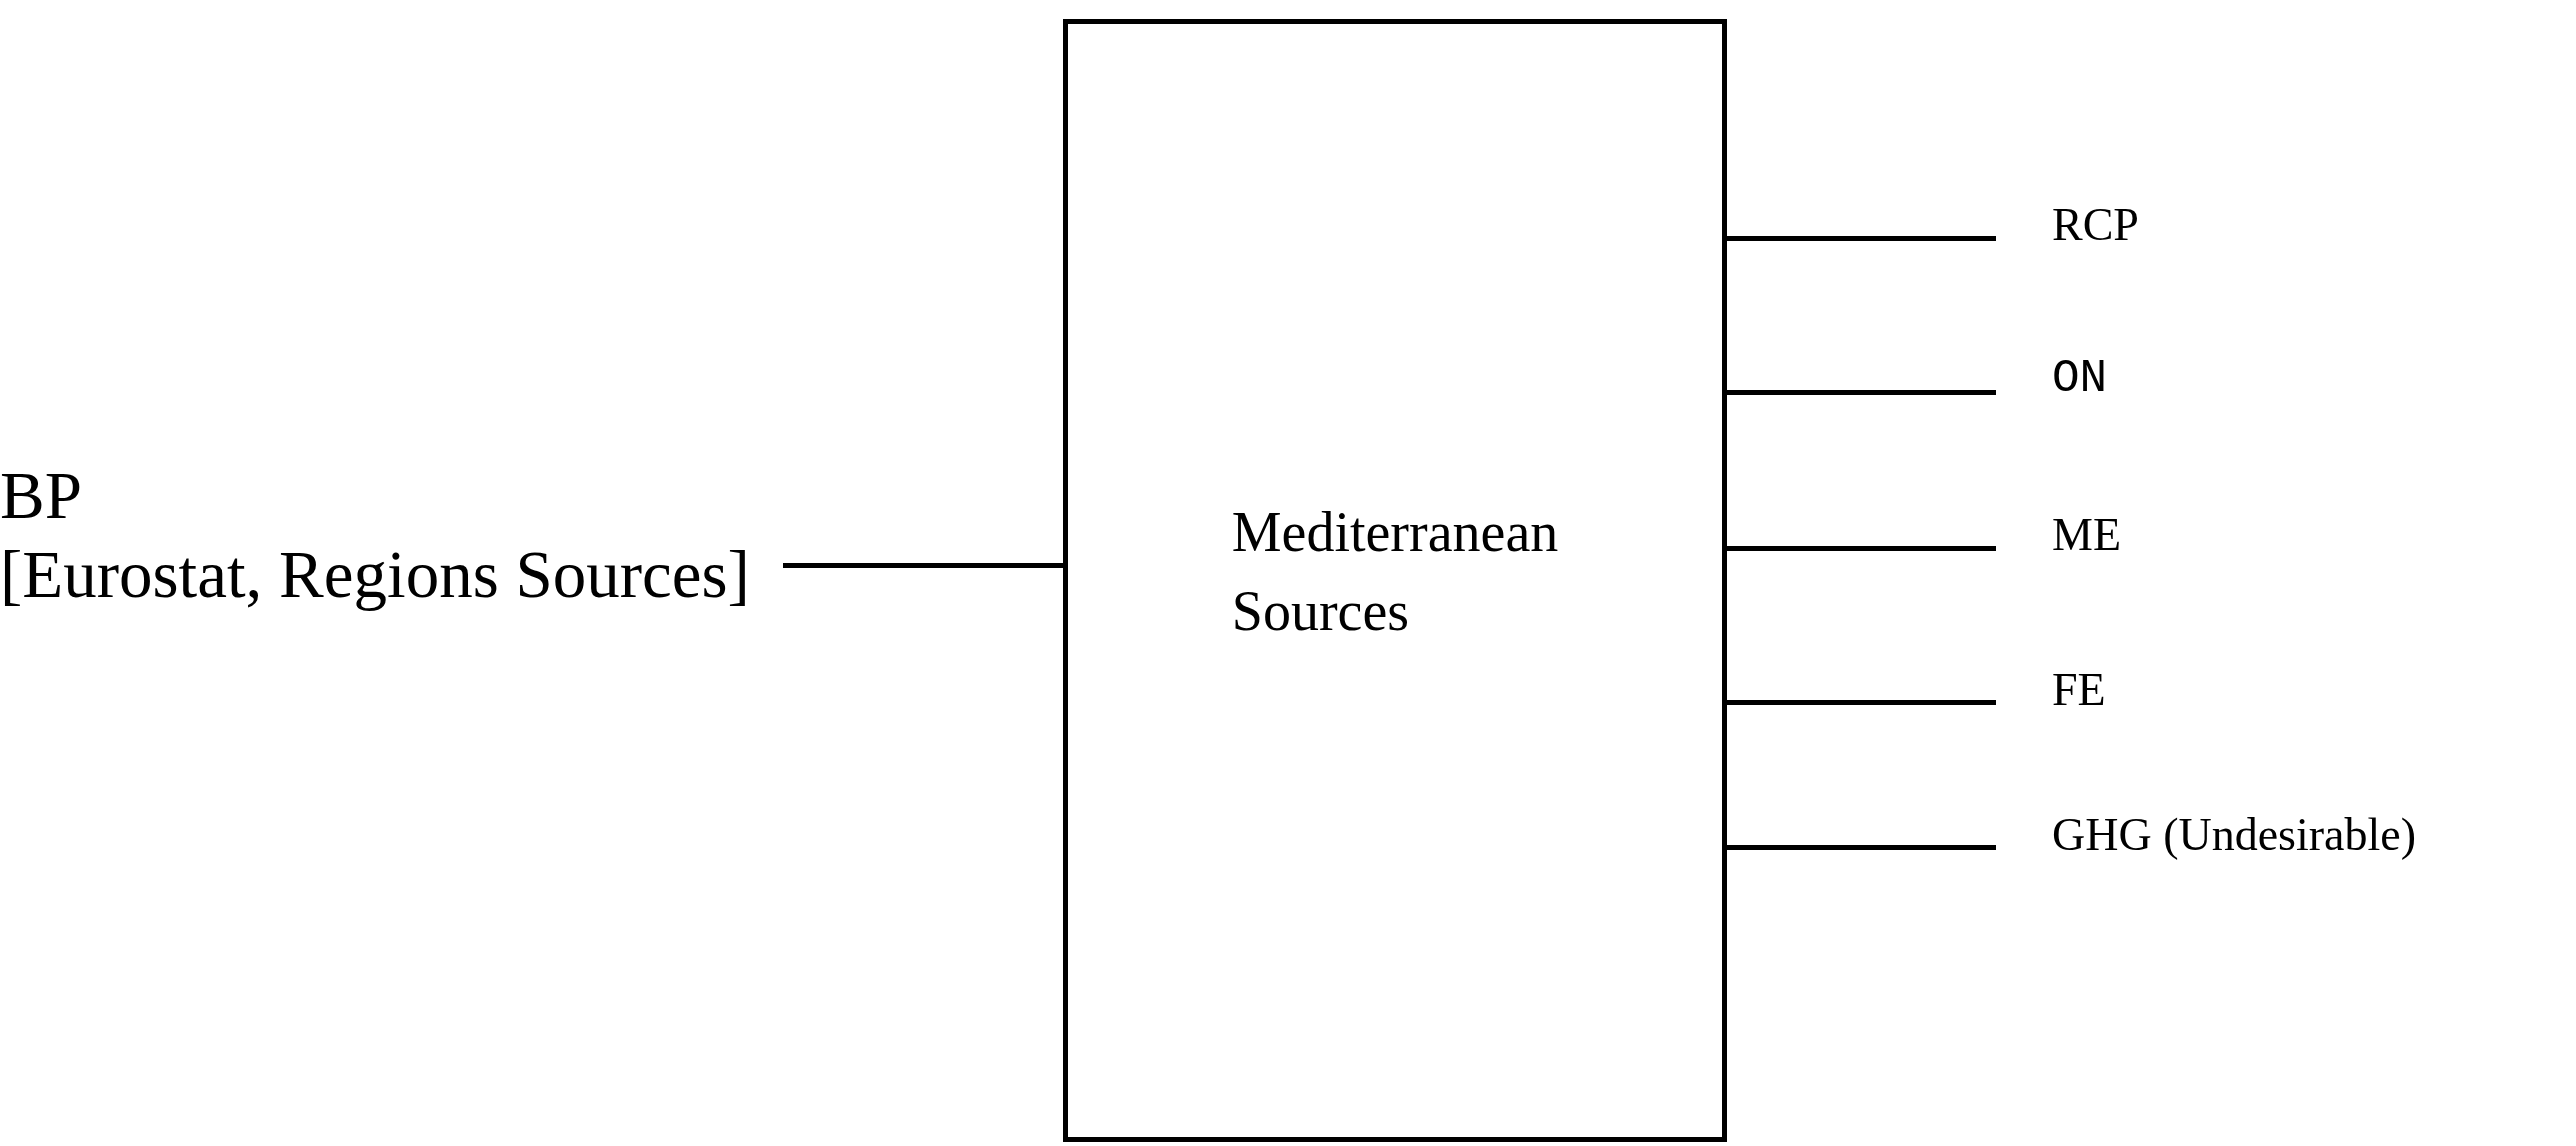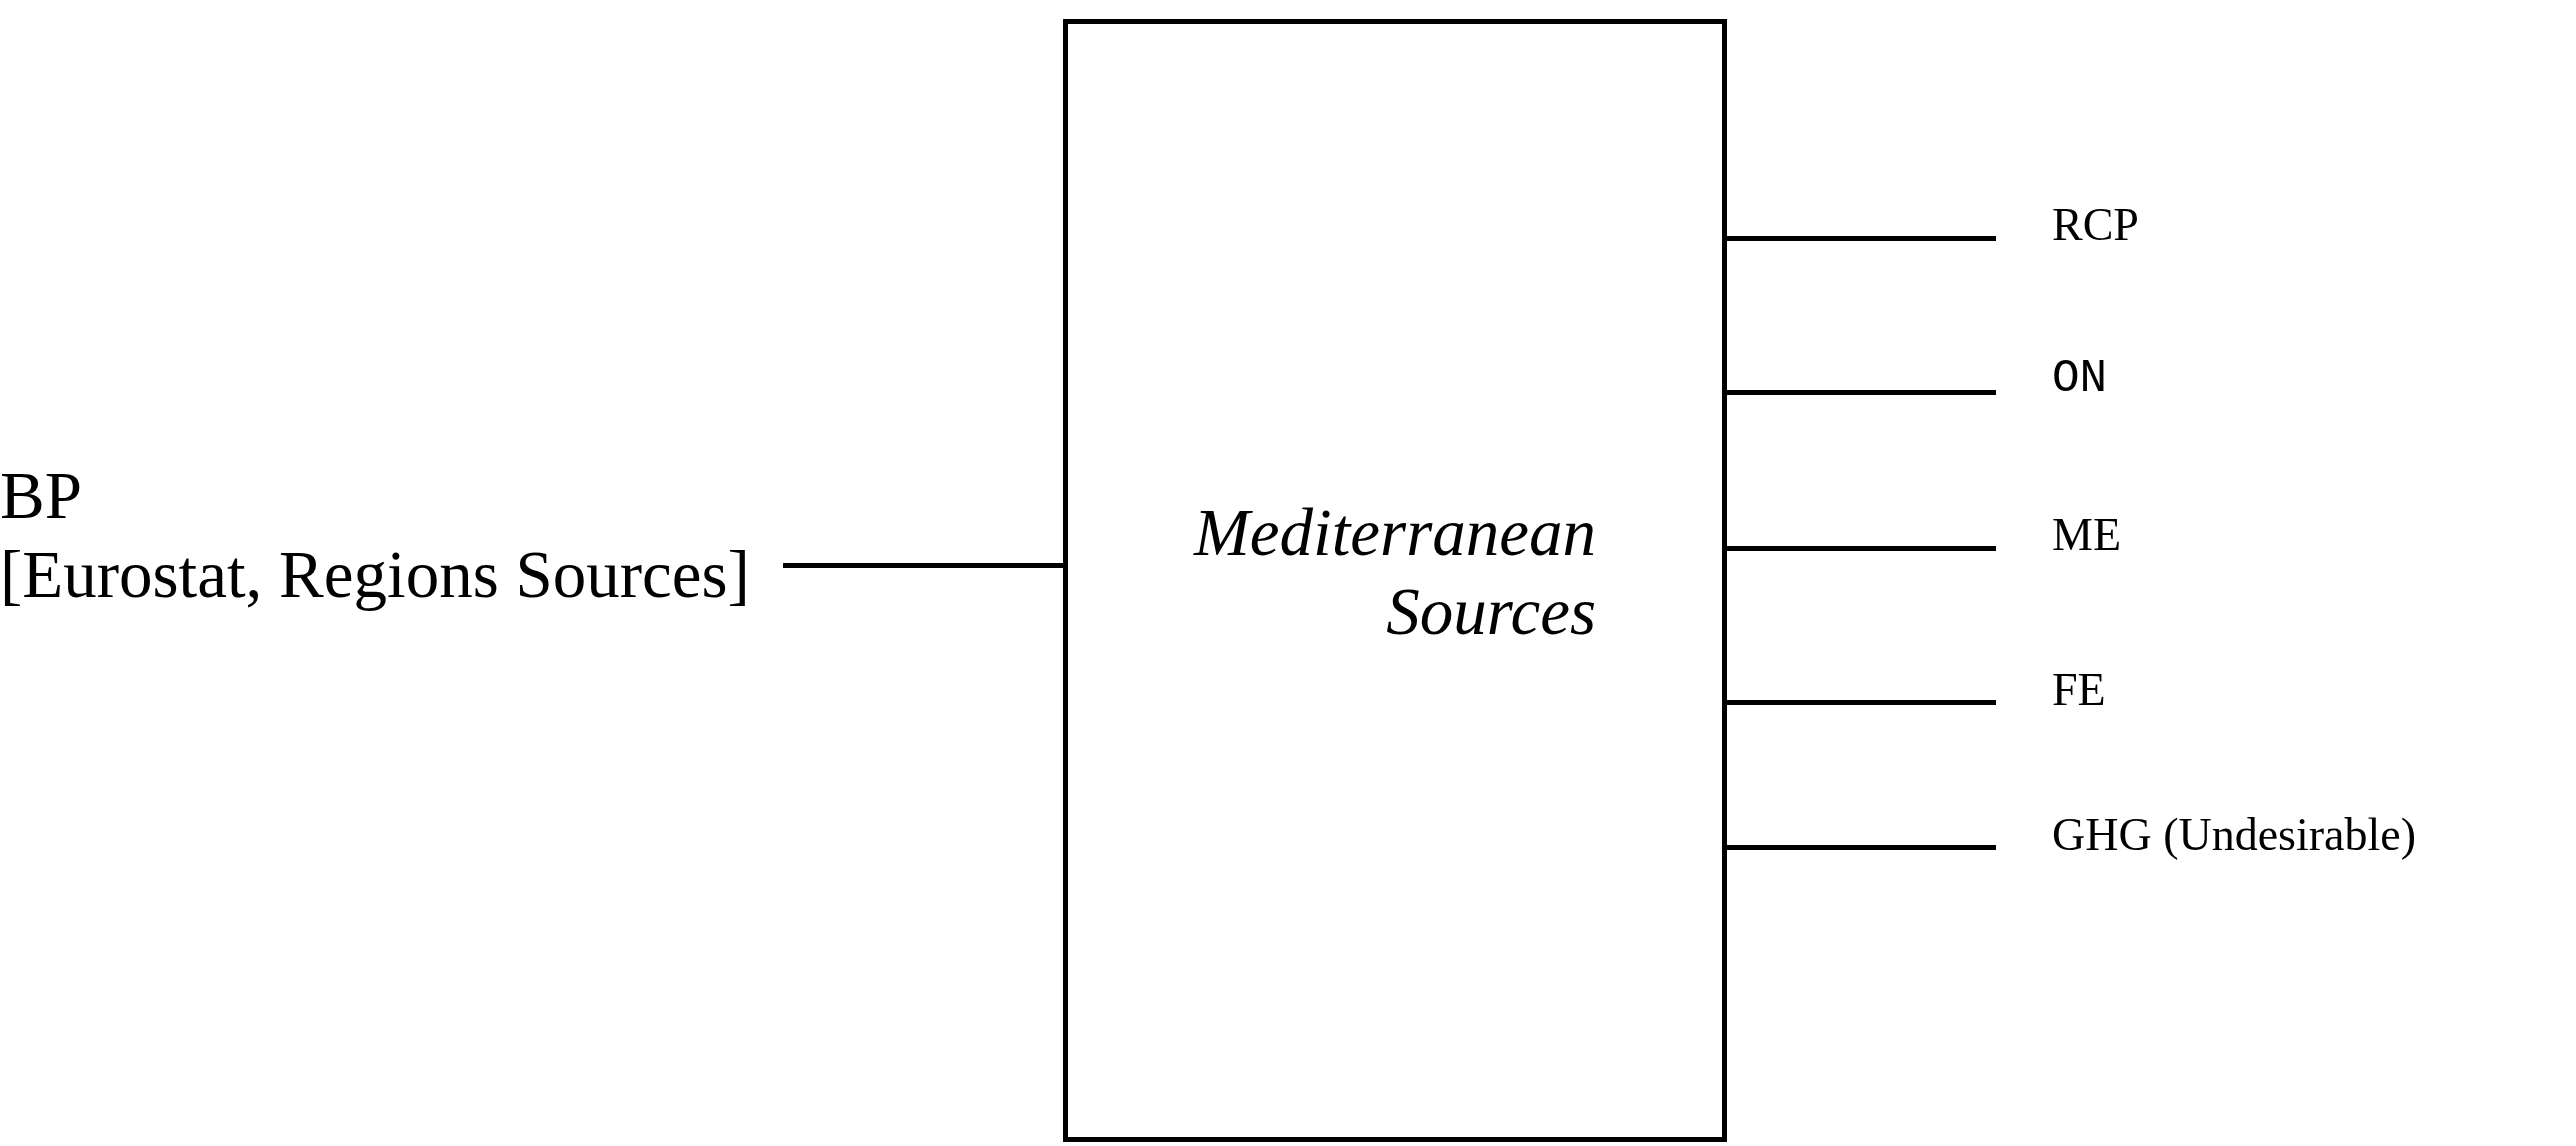--- a/index.html
+++ b/index.html
@@ -25,25 +25,24 @@
     width: 664px;
     height: 1123px;
     box-sizing: border-box;
     border: 5.6px solid #000000;
     background: #ffffff;
     display: flex;
     align-items: center;
     justify-content: center;
   }
   .box-title {
-    font-size: 67px;
+    font-size: 56px;
     line-height: 79px;
-    text-align: right;
+    text-align: left;
     margin-top: -17px; 
-    font-style: italic;
   }
 
   
   .input-label {
     position: absolute;
     left: 0;
     top: 456px;
     width: 779px;
     font-size: 67px;
     line-height: 79px;

